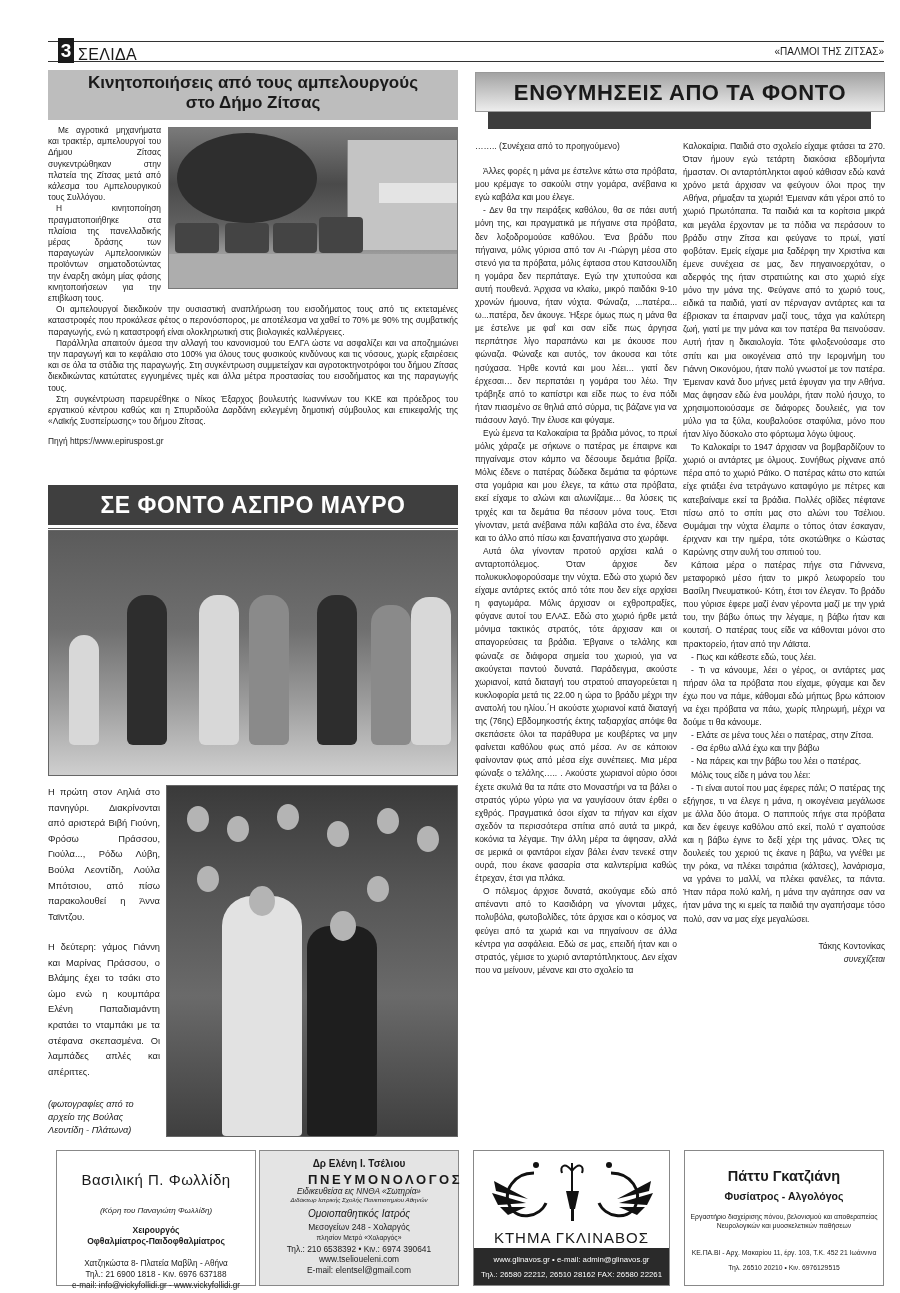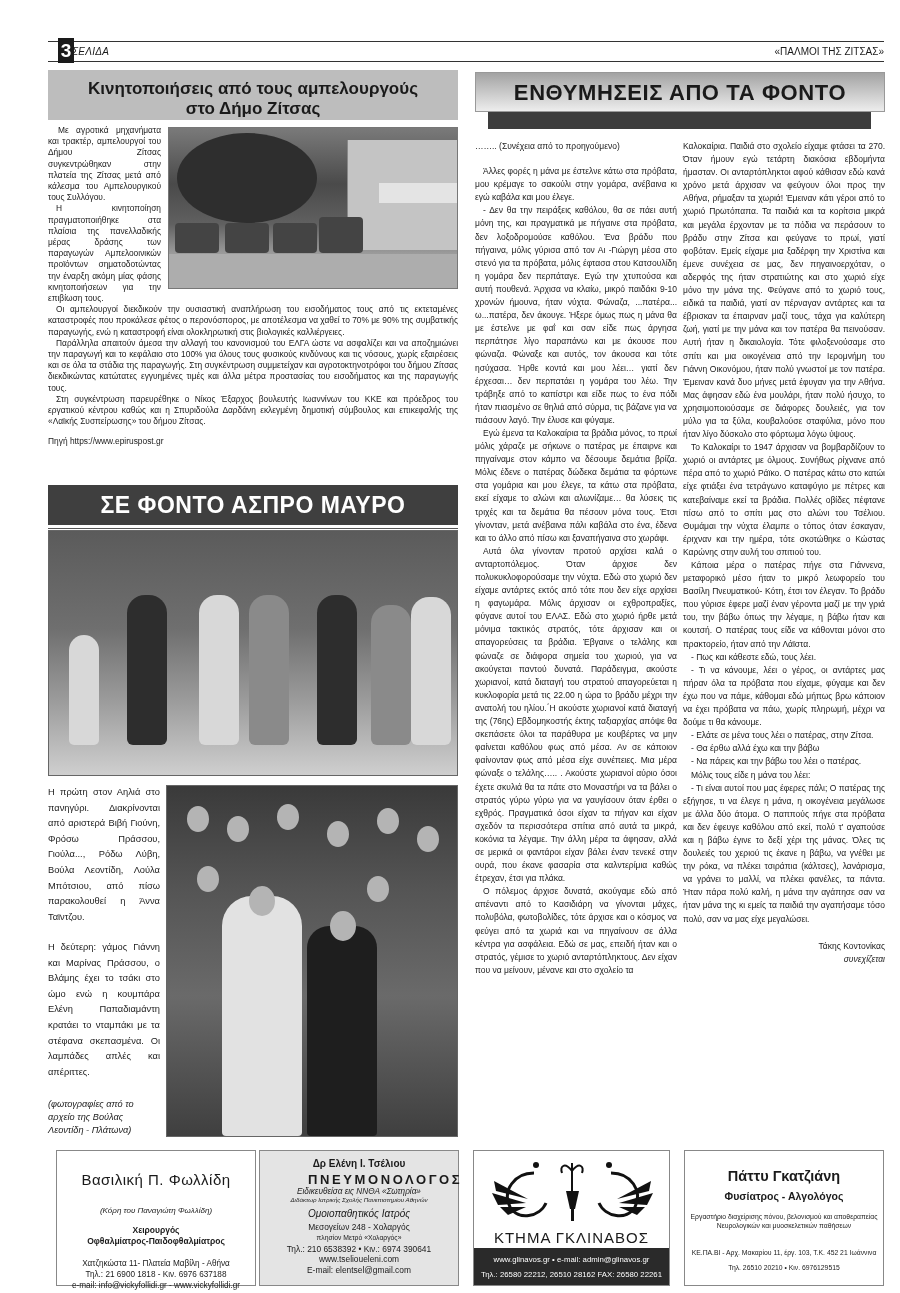--- a/index.html
+++ b/index.html
@@ -3,24 +3,24 @@
 <meta charset="utf-8">
 <style>
   * { box-sizing: border-box; margin: 0; padding: 0; }
   html, body { width: 900px; height: 1293px; background: #fff; overflow: hidden; }
   body { font-family: "Liberation Sans", sans-serif; color: #1a1a1a; position: relative; }
 
   .page-header { position: absolute; left: 48px; top: 38px; width: 836px; height: 24px; }
   .page-header .topline { position: absolute; left: 0; right: 0; top: 3px; border-top: 1.5px solid #333; }
   .page-header .bottomline { position: absolute; left: 0; right: 0; top: 23px; border-top: 1px solid #333; }
   .page-num { position: absolute; left: 10px; top: 0; width: 16px; height: 25px; background: #1a1a1a; color: #fff; font-weight: bold; font-size: 19px; line-height: 25px; text-align: center; }
-  .page-label { position: absolute; left: 24px; top: 8px; font-size: 10px; letter-spacing: 0.3px; font-style: italic; }
+  .page-label { position: absolute; left: 30px; top: 8px; font-size: 16px; letter-spacing: 0.3px; }
   .paper-name { position: absolute; right: 0; top: 8px; font-size: 10px; }
 
-  .art1-title { position: absolute; left: 48px; top: 70px; width: 410px; height: 50px; background: #bdbdbd; text-align: center; font-weight: bold; font-size: 17px; line-height: 20px; padding-top: 9px; }
+  .art1-title { position: absolute; left: 48px; top: 70px; width: 410px; height: 50px; background: #bdbdbd; text-align: center; font-weight: bold; font-size: 17px; line-height: 20px; padding-top: 3px; }
   .art1-body { position: absolute; left: 48px; top: 125px; width: 410px; font-size: 8.4px; line-height: 11.2px; text-align: justify; }
   .art1-photo { float: right; width: 290px; height: 162px; margin: 2px 0 3px 7px; border: 1px solid #777; position: relative; overflow: hidden;
     background: linear-gradient(180deg, #7a7a7a 0%, #4a4a4a 35%, #606060 60%, #9a9a9a 78%, #b8b8b8 100%); }
   .art1-photo .tree { position: absolute; left: 8px; top: 5px; width: 140px; height: 90px; border-radius: 50%; background: #2e2e2e; }
   .art1-photo .building { position: absolute; right: 0; top: 12px; width: 110px; height: 110px; background: #c4c4c4; border-left: 1px solid #888; }
   .art1-photo .banner { position: absolute; right: 0; top: 55px; width: 78px; height: 20px; background: #e4e4e4; }
   .art1-photo .tractor { position: absolute; bottom: 35px; width: 44px; height: 30px; background: #444; border-radius: 4px; }
   .art1-photo .ground { position: absolute; bottom: 0; left: 0; right: 0; height: 34px; background: #adadad; }
   .art1-body p { text-indent: 8px; }
   .art1-body p.first { text-indent: 10px; }
@@ -189,21 +189,21 @@
   </div>
 </div>
 
 <div class="ads">
   <div class="ad ad1">
     <div class="name">Βασιλική Π. Φωλλίδη</div>
     <div class="sub">(Κόρη του Παναγιώτη Φωλλίδη)</div>
     <div class="prof1">Χειρουργός</div>
     <div class="prof2">Οφθαλμίατρος-Παιδοφθαλμίατρος</div>
     <div class="lines">
-      <div class="line">Χατζηκώστα 11- Πλατεία Μαβίλη - Αθήνα</div>
+      <div class="line">Χατζηκώστα 8- Πλατεία Μαβίλη - Αθήνα</div>
       <div class="line">Τηλ.:  21 6900 1818 - Κιν. 6976 637188</div>
       <div class="line">e-mail: info@vickyfollidi.gr - www.vickyfollidi.gr</div>
     </div>
   </div>
 
   <div class="ad ad2">
     <div class="name">Δρ Ελένη Ι. Τσέλιου</div>
     <div class="spec">ΠΝΕΥΜΟΝΟΛΟΓΟΣ</div>
     <div class="it1">Ειδικευθείσα εις ΝΝΘΑ «Σωτηρία»</div>
     <div class="it2">Διδάκτωρ Ιατρικής Σχολής Πανεπιστημίου Αθηνών</div>

